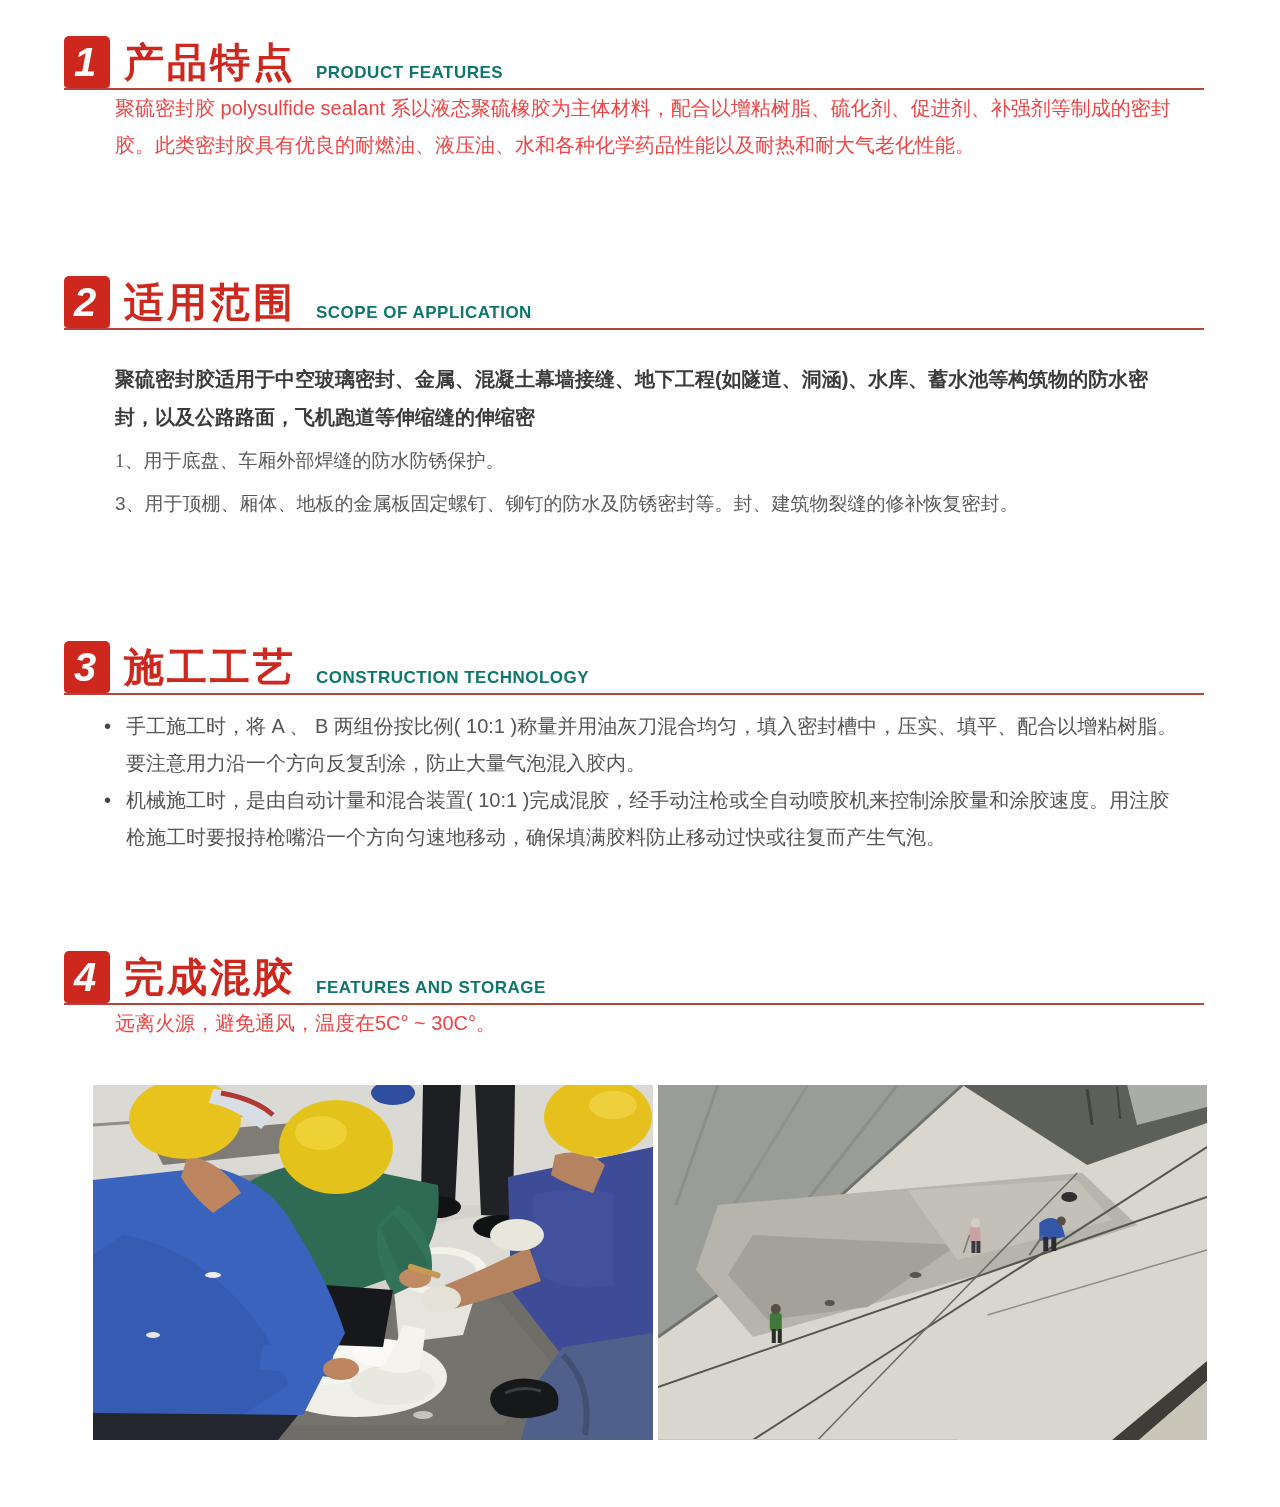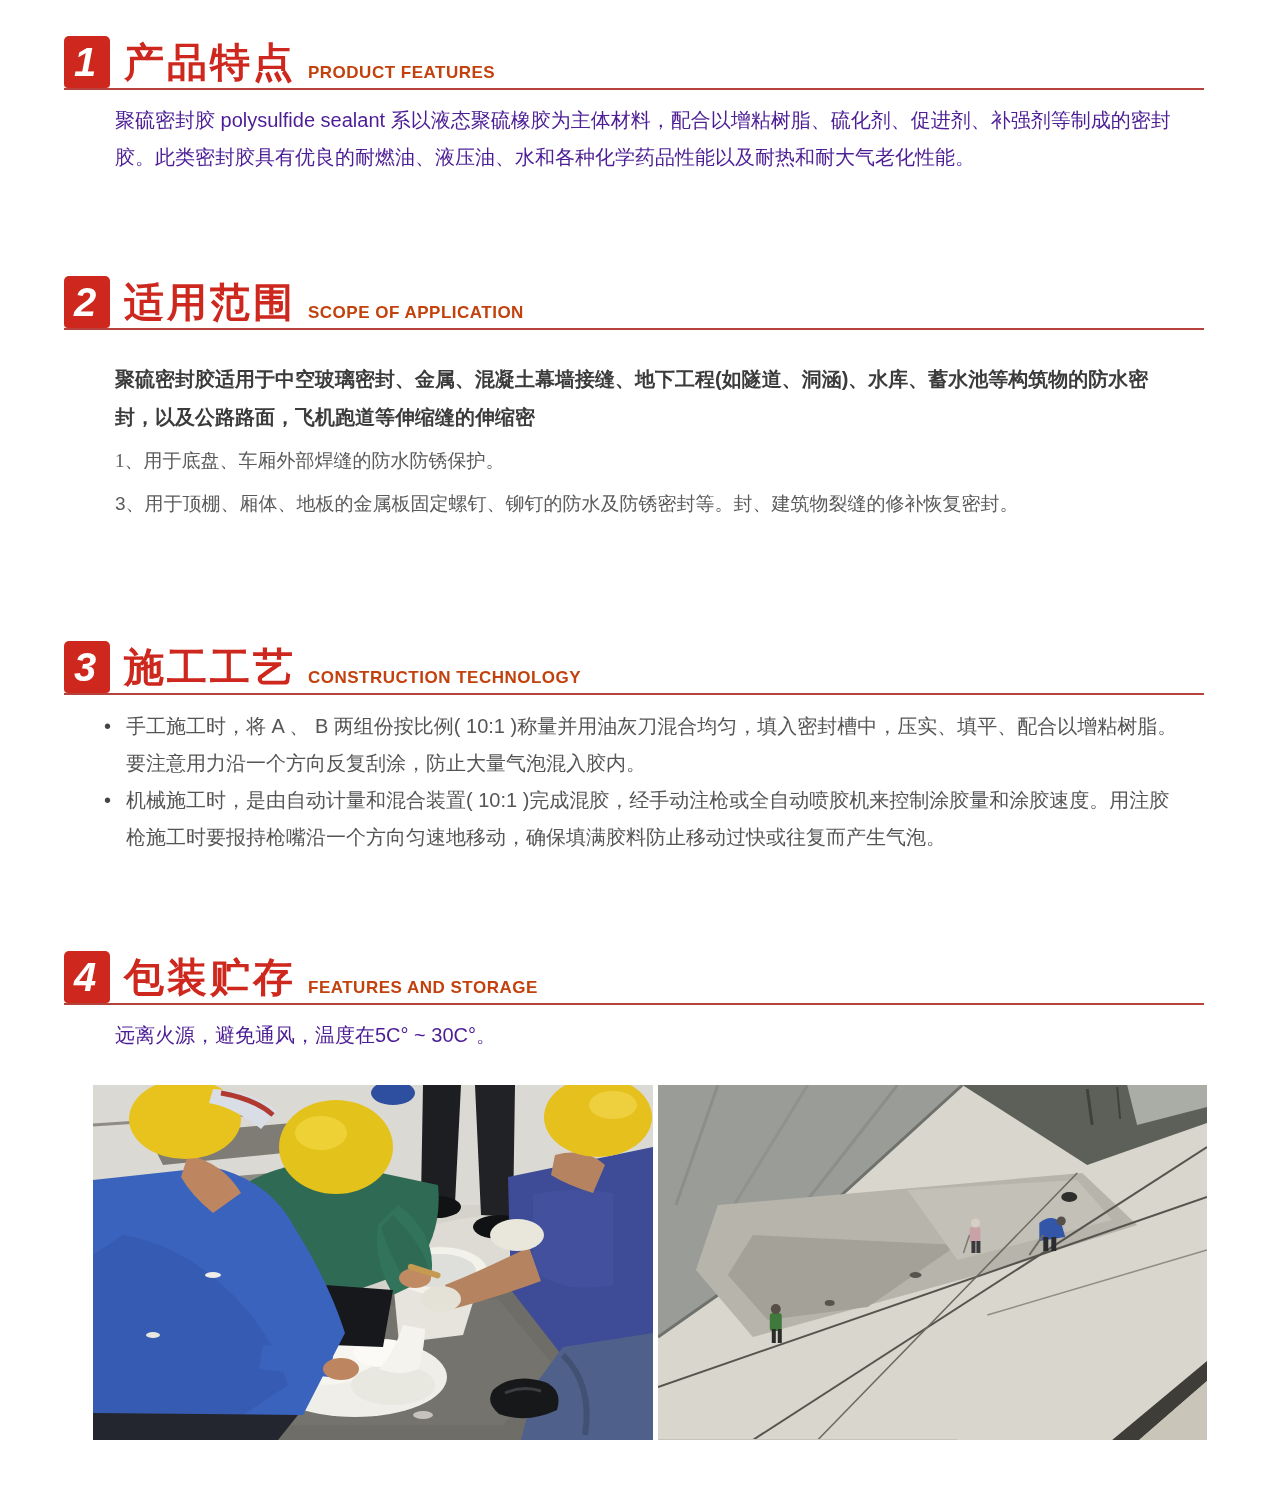--- a/index.html
+++ b/index.html
@@ -8,25 +8,25 @@
   .page { position:relative; width:1280px; height:1507px; background:#ffffff; overflow:hidden; }
 
   .sec { position:absolute; left:64px; width:1140px; }
   .sec-header { display:flex; align-items:flex-end; border-bottom:2px solid #b5433c; padding-bottom:0; height:54px; }
   .num-badge { width:46px; height:52px; background:#ce271e; border-radius:5px 5px 4px 4px;
                display:flex; align-items:center; justify-content:center; flex:0 0 auto; }
   .num-badge span { color:#ffffff; font-size:40px; font-weight:bold; font-style:italic; line-height:1;
                     transform:translateX(-2px); }
   .title-zh { color:#ce271e; font-size:40px; font-weight:bold; letter-spacing:3px; line-height:1;
               margin-left:14px; padding-bottom:6px; }
-  .title-en { color:#c2410c; font-size:17px; font-weight:bold; letter-spacing:0.5px; margin-left:12px;
+  .title-en { color:#0f766e; font-size:17px; font-weight:bold; letter-spacing:0.5px; margin-left:20px;
               padding-bottom:5px; }
 
   .sec-body { padding-left:51px; padding-right:22px; }
-  .para { margin-top:12px; font-size:20px; line-height:37px; color:#4c1d95; }
+  .para { font-size:20px; line-height:37px; color:#ef4444; }
   .lead { margin-top:30px; font-size:20px; line-height:38px; color:#3b3b3b; font-weight:bold; }
   .app-list { list-style:none; margin-top:12px; }
   .app-list li { font-size:19px; line-height:26px; color:#5a5a5a; margin-bottom:13px; }
   .app-list li:first-child { margin-bottom:17px;font-family:Liberation Serif, serif; }
   .bullets { list-style:none; margin-top:13px; }
   .bullets li { display:flex; font-size:20px; line-height:37px; color:#555555; }
   .bullets .dot { flex:0 0 auto; width:22px; color:#444444; font-size:20px; }
 
   .photos { position:absolute; top:1085px; left:93px; width:1114px; height:355px; display:flex; gap:5px; }
   .photo { height:355px; overflow:hidden; }
@@ -89,21 +89,21 @@
         </li>
       </ul>
     </div>
   </section>
 
   <section class="sec" style="top:951px;">
     <div class="sec-header">
       <div class="num-badge">
         <span>4</span>
       </div>
-      <h2 class="title-zh">包装贮存</h2>
+      <h2 class="title-zh">完成混胶</h2>
       <span class="title-en">FEATURES AND STORAGE</span>
     </div>
     <div class="sec-body">
       <p class="para">远离火源，避免通风，温度在5C° ~ 30C°。</p>
     </div>
   </section>
 
   <div class="photos">
 
     <div class="photo photo-left">

